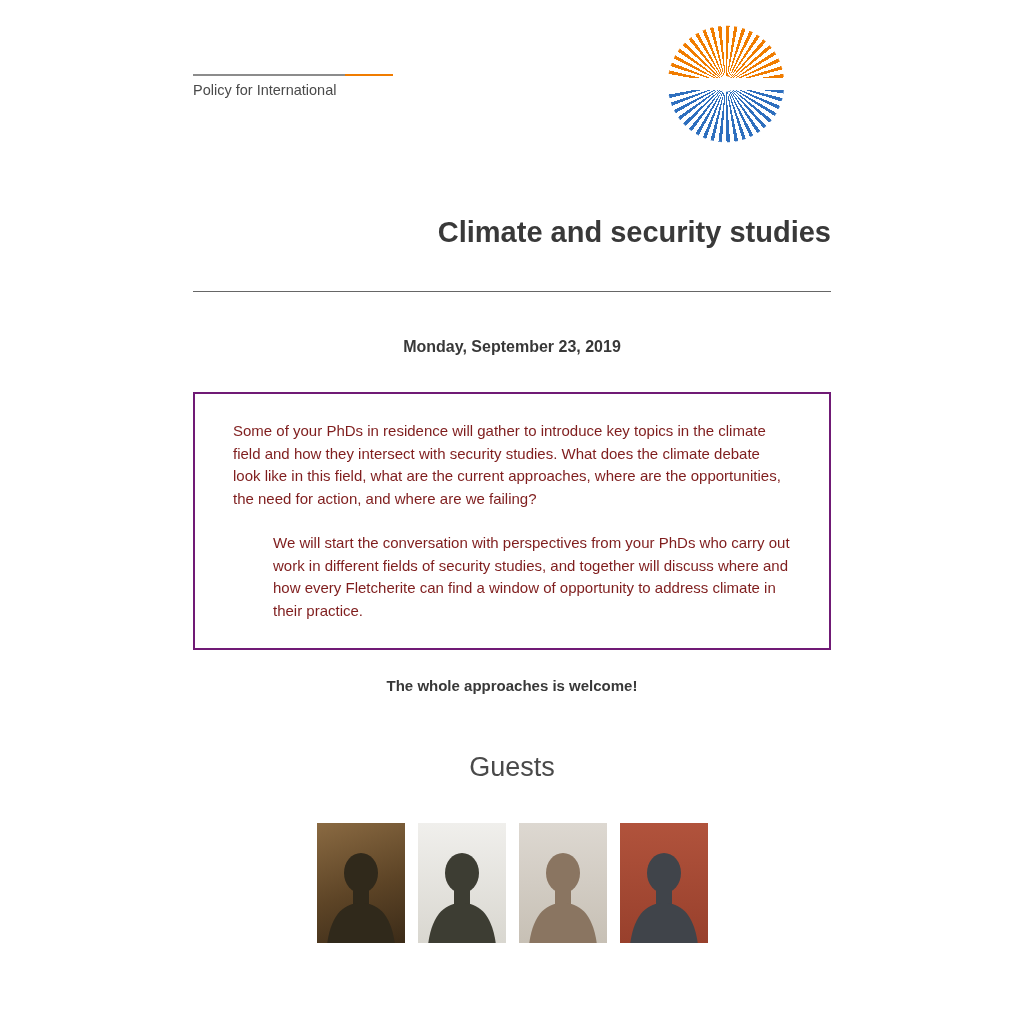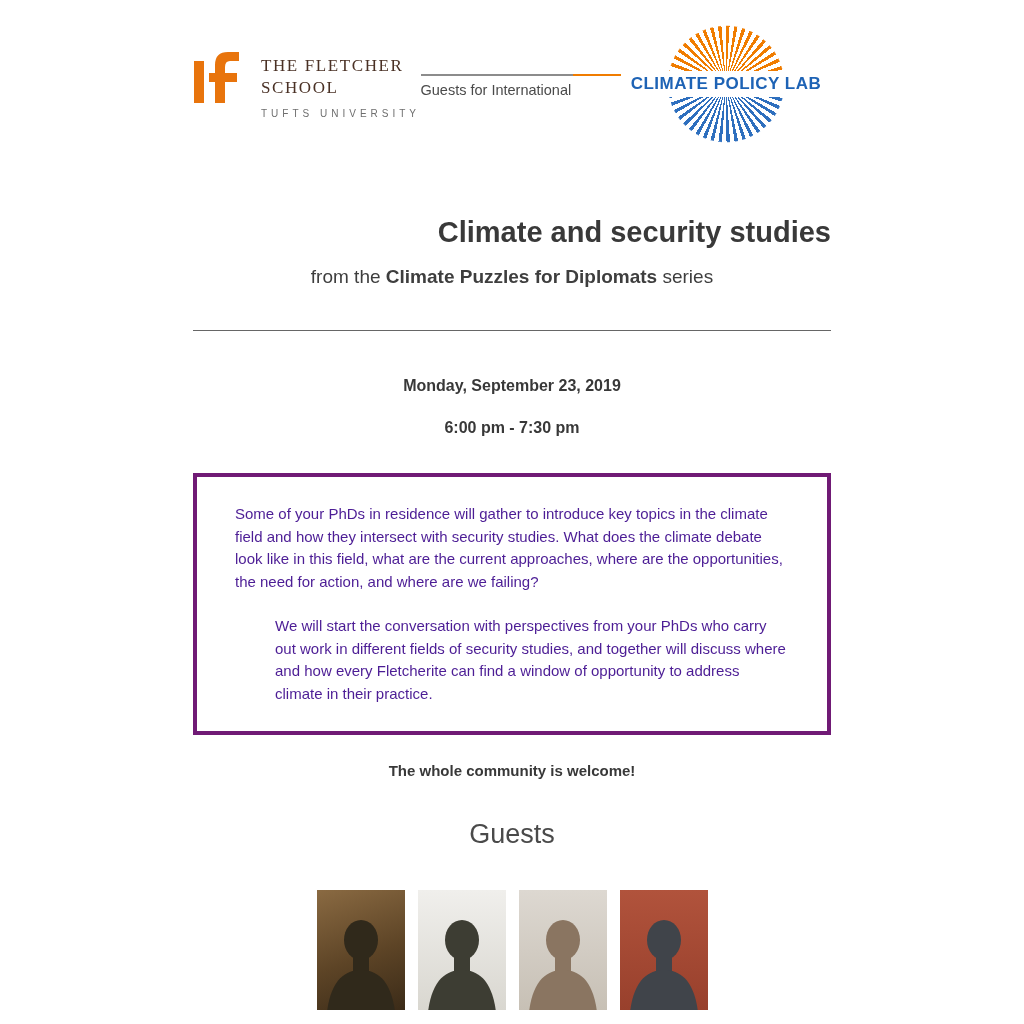--- a/index.html
+++ b/index.html
@@ -62,88 +62,71 @@
   .subtitle { margin-top:17px; text-align:center; font-size:19px; color:#3e3e3e; }
   .divider { margin-top:42px; border:none; border-top:1px solid #666666; height:0; }
 
   
   .details { text-align:center; font-weight:bold; font-size:16px; color:#383838; }
   .detail-date { margin-top:46px; }
   .detail-time, .detail-location { margin-top:24px; }
 
   
   .box {
-    margin-top:36px; border:4px solid #701a75;
-    padding:26px 38px 26px; font-size:15px; line-height:1.5; color:#4c1d95;
+    margin-top:36px; border:2px solid #701a75;
+    padding:26px 38px 26px; font-size:15px; line-height:1.5; color:#7f1d1d;
   }
   .box p { margin:0; }
   .box p + p { margin-top:22px;margin-left:40px; }
 
   .welcome { margin-top:27px; text-align:center; font-weight:bold; font-size:15px; color:#383838; }
 
   
-  .guests-heading { margin-top:40px; text-align:center; font-size:27px; color:#4a4a4a; font-weight:400; }
+  .guests-heading { margin-top:58px; text-align:center; font-size:27px; color:#4a4a4a; font-weight:400; }
   .guest-row { margin-top:40px; display:flex; justify-content:center; gap:13px; }
   .guest { width:88px; }
   .photo { width:88px; height:120px; position:relative; overflow:hidden; }
   .sil { position:absolute; bottom:-2px; left:0; width:88px; }
 </style>
 </head>
 <body>
 
 <div class="container">
 
   <div class="logos">
 
-    <div class="fletcher">
-      <div class="fletcher-mark">
-        <svg width="56" height="54" viewBox="0 0 56 54">
-          <rect x="1" y="12" width="10" height="42" fill="#E8740C"></rect>
-          <path d="M22 54 V16 Q22 3 35 3 H46 V12 H37 Q32 12 32 18 V54 Z" fill="#E8740C"></path>
-          <rect x="16" y="24" width="28" height="9" fill="#E8740C"></rect>
-        </svg>
-      </div>
-      <div class="fletcher-textcol">
-        <div class="fletcher-line">THE FLETCHER</div>
-        <div class="fletcher-line">SCHOOL</div>
-        <div class="fletcher-sub">TUFTS UNIVERSITY</div>
-      </div>
-    </div>
 
     <div class="cierp">
       <div class="cierp-rule"></div>
-      <div class="cierp-desc">Guests for International</div>
+      <div class="cierp-desc">Policy for International</div>
     </div>
 
     <div class="cpl">
       <div class="burst">
         <div class="burst-half burst-top"></div>
         <div class="burst-half burst-bottom"></div>
       </div>
-      <div class="cpl-label">CLIMATE POLICY LAB</div>
     </div>
 
   </div>
 
   <div class="title">Climate and security studies</div>
-  <div class="subtitle"><span>from the </span><b>Climate Puzzles for Diplomats</b><span> series</span></div>
 
   <hr class="divider">
 
   <div class="details">
     <div class="detail-date">Monday, September 23, 2019</div>
-    <div class="detail-time">6:00 pm - 7:30 pm</div>
   </div>
 
   <div class="box">
     <p>Some of your PhDs in residence will gather to introduce key topics in the climate field and how they intersect with security studies. What does the climate debate look like in this field, what are the current approaches, where are the opportunities, the need for action, and where are we failing?</p>
     <p>We will start the conversation with perspectives from your PhDs who carry out work in different fields of security studies, and together will discuss where and how every Fletcherite can find a window of opportunity to address climate in their practice.</p>
   </div>
 
-  <div class="welcome">The whole community is welcome!</div>
+  <div class="welcome">The whole approaches is welcome!</div>
 
   <div class="guests-heading">Guests</div>
 
   <div class="guest-row">
 
     <div class="guest">
       <div class="photo" style="background:linear-gradient(160deg,#8a6a42 0%,#5d4426 55%,#3b2b18 100%);color:#30291b">
         <svg class="sil" viewBox="0 0 88 110">
           <ellipse cx="44" cy="38" rx="17" ry="20" fill="currentColor"></ellipse>
           <rect x="36" y="52" width="16" height="20" fill="currentColor"></rect>

